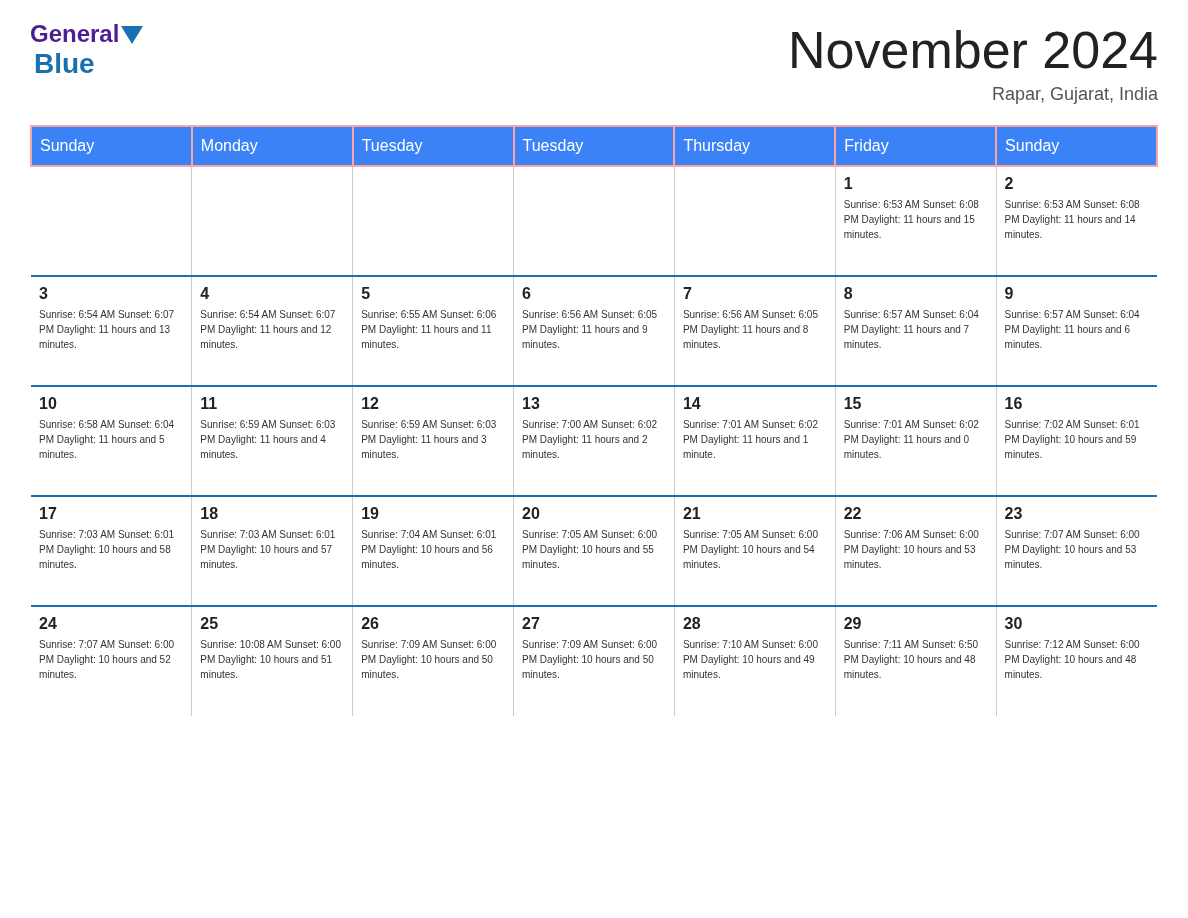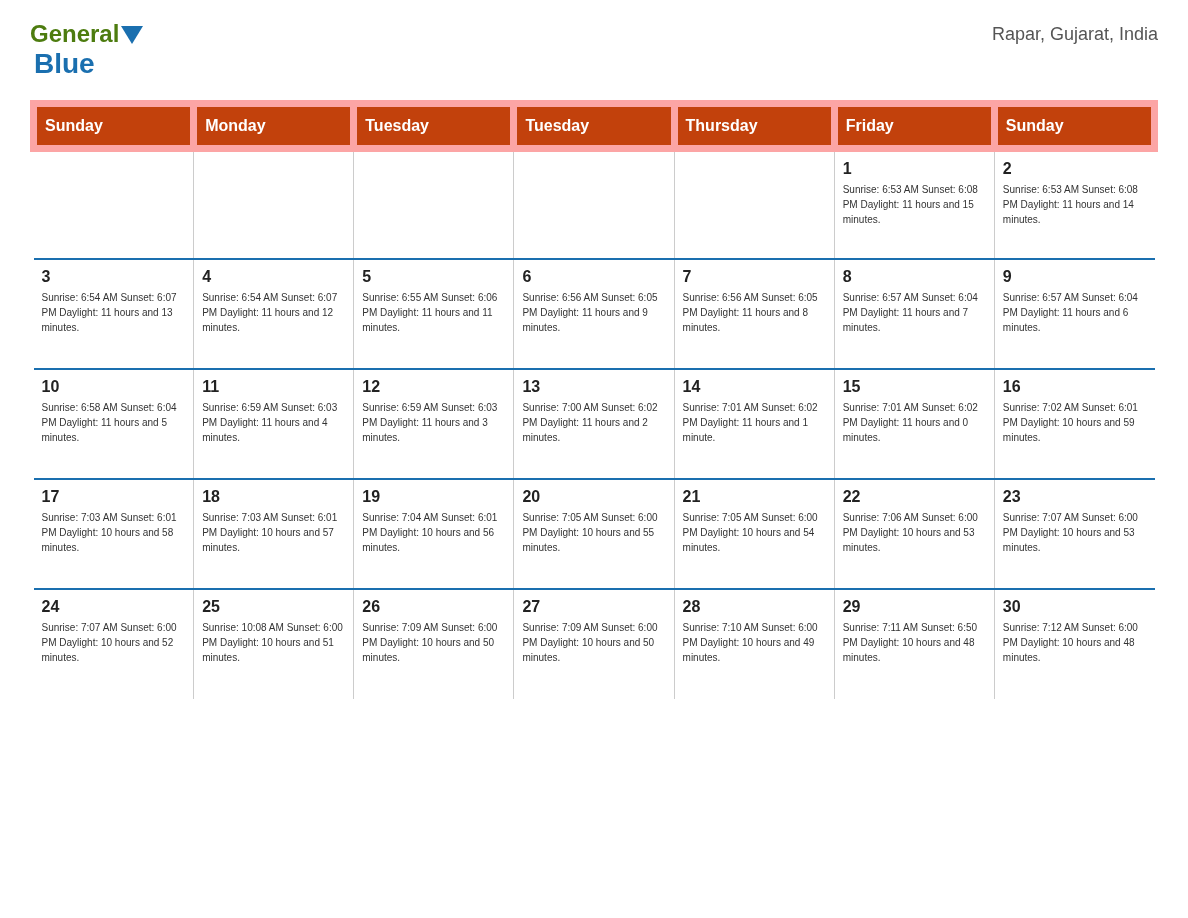--- a/index.html
+++ b/index.html
@@ -32,27 +32,27 @@
       font-size: 18px;
       color: #555;
       margin-top: 4px;
     }
     table {
       width: 100%;
       border-collapse: collapse;
       table-layout: fixed;
     }
     thead tr th {
-      background-color: #c2410c;
+      background-color: #3b82f6;
       color: #fff;
       font-size: 16px;
-      font-weight: bold;
+      font-weight: normal;
       padding: 10px 8px;
       text-align: left;
-      border: 7px solid #fca5a5;
+      border: 2px solid #fca5a5;
     }
     tbody tr {
       border-top: 2px solid #1a6faf;
     }
     tbody tr td {
       vertical-align: top;
       padding: 8px;
       font-size: 12.5px;
       color: #333;
       border-right: 1px solid #ccc;
@@ -77,28 +77,29 @@
       display: flex;
       align-items: center;
     }
   </style>
 </head>
 <body>
 
 <div class="header">
   <div class="logo">
     <div class="logo-line1">
-      <span style="font-size:24px;font-weight:bold;color:#4d7c0f;">General</span>
+      <span style="font-size:24px;font-weight:bold;color:#4c1d95;">General</span>
       <svg width="22" height="18" viewBox="0 0 22 18" style="margin-left:2px;margin-top:2px;">
         <polygon points="0,0 22,0 11,18" fill="#1a6faf"></polygon>
       </svg>
     </div>
     <span style="font-size:28px;font-weight:bold;color:#1a6faf;margin-left:4px;">Blue</span>
   </div>
   <div class="title-area">
+    <div class="month-title">November 2024</div>
     <div class="location">Rapar, Gujarat, India</div>
   </div>
 </div>
 
 <table>
   <thead>
     <tr>
     <th>Sunday</th>
         <th>Monday</th>
         <th>Tuesday</th>

